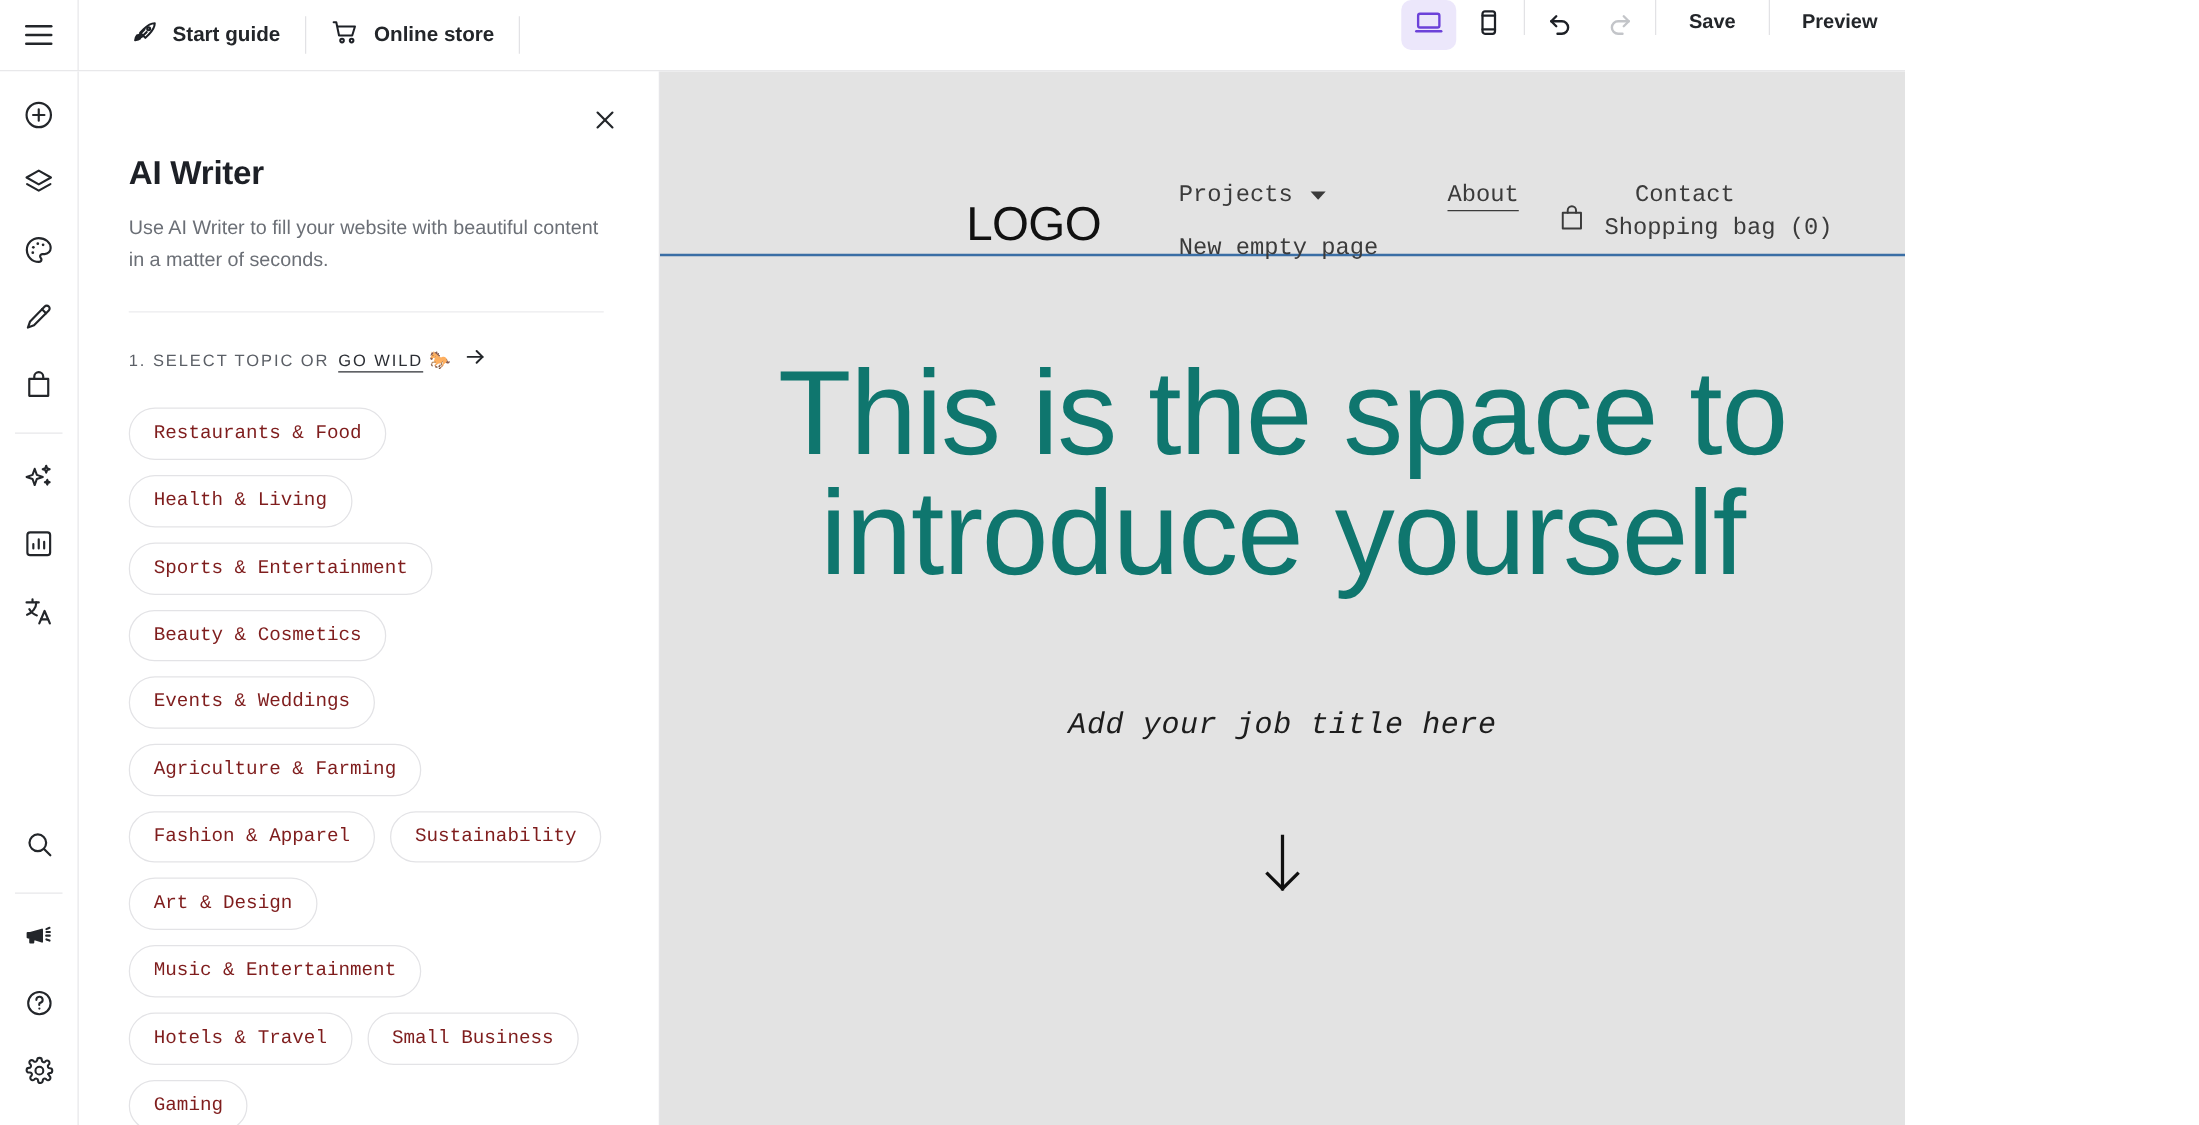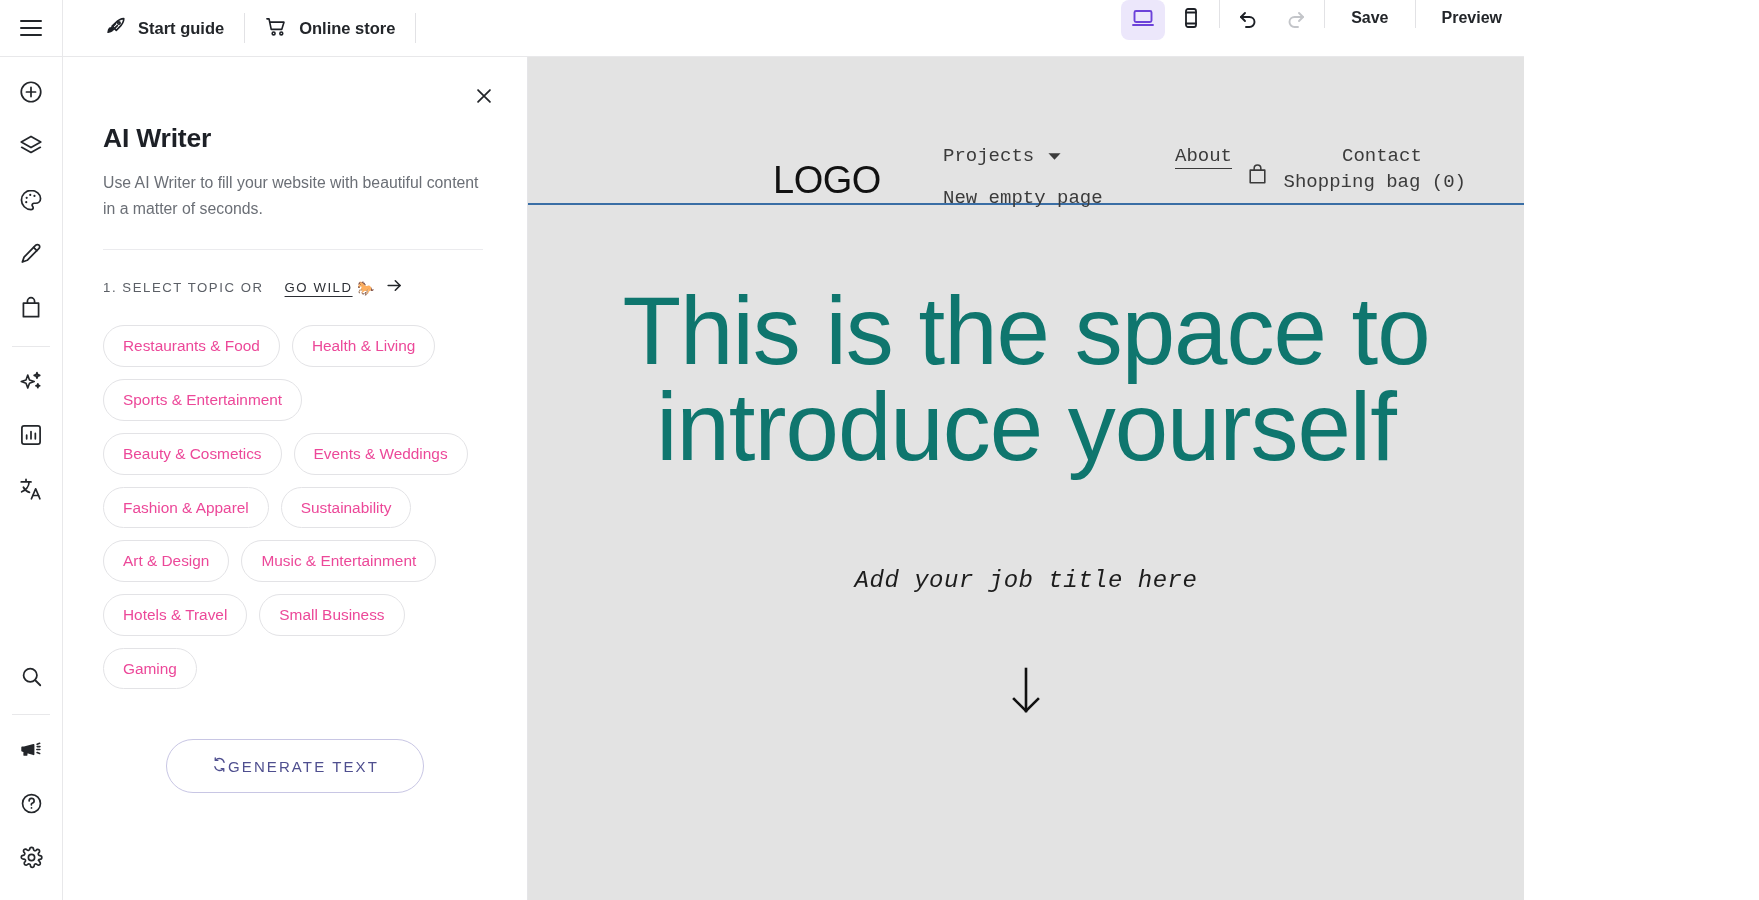--- a/index.html
+++ b/index.html
@@ -74,48 +74,48 @@
     margin-top: 16px; font-size: 15.8px; line-height: 1.63; color: #6b6f76; max-width: 380px;
     padding-bottom: 28px; border-bottom: 1px solid #ebebee;
   }
   .panel-body { padding: 0 40px; overflow: hidden; }
   .step-row { display: flex; align-items: center; gap: 0; margin-top: 26px; }
   .step-label {
     font-size: 13.2px; letter-spacing: 1.55px; color: #5b5f66; text-transform: uppercase; white-space: nowrap;
   }
   .go-wild {
     font-size: 13.2px; letter-spacing: 1.55px; color: #2c2f35; text-decoration: underline;
-    text-underline-offset: 4px; cursor: pointer; margin-left: 21px; white-space: nowrap;
+    text-underline-offset: 4px; cursor: pointer; margin-left: 7px; white-space: nowrap;
   }
   .go-wild-emoji { margin-left: 5px; font-size: 14px; }
   .go-arrow { margin-left: 10px; display: flex; align-items: center; cursor: pointer; color: #23262a; }
   .chips { display: flex; flex-wrap: wrap; gap: 12px 12px; margin-top: 26px; max-width: 390px; }
   .chip {
     border: 1px solid #e3e3e6; border-radius: 999px; padding: 11px 19px;
-    font-size: 15.4px; color: #ec4899; background: #fff; cursor: pointer; white-space: nowrap; line-height: 1.15;
+    font-size: 15.4px; color: #7f1d1d; background: #fff; cursor: pointer; white-space: nowrap; line-height: 1.15; font-family: Liberation Mono, monospace;
   }
   .gen-wrap { display: flex; justify-content: center; margin-top: 50px; }
   .gen-btn {
     display: inline-flex; align-items: center; border: 1px solid #c8c6e4;
     border-radius: 999px; padding: 16px 44px; background: #fff; cursor: pointer;
     color: #4f4f8f; font-size: 15px; letter-spacing: 2.1px; font-weight: 500;
   }
 
   
   .canvas { flex: 1; background: #e3e3e3; position: relative; overflow: hidden; }
   .site-nav {
     height: 148px; display: flex; align-items: flex-start; padding: 56px 60px 0 0;
     position: relative; border-bottom: 2px solid #3a6ea5;
   }
   .site-logo {
     font-family: "Liberation Sans", sans-serif; font-size: 38px; font-weight: 400;
     color: #111; letter-spacing: -0.5px; position: absolute; left: 245px; top: 102px;
   }
   .nav-links {
-    position: absolute; left: 415px; top: 88px; display: flex; align-items: flex-start; gap: 17px;
+    position: absolute; left: 415px; top: 88px; display: flex; align-items: flex-start; gap: 0;
     font-family: "Liberation Mono", monospace;
   }
   .nav-col-projects { display: flex; flex-direction: column; gap: 20px; width: 215px; }
   .nav-link {
     font-size: 19px; color: #3b3b3b; cursor: pointer; white-space: nowrap;
     font-family: "Liberation Mono", monospace;
   }
   .nav-link.caret { display: flex; align-items: center; gap: 14px; }
   .nav-link.underlined { text-decoration: underline; text-underline-offset: 7px; text-decoration-thickness: 1px; }
   .nav-item-about { width: 150px; }
@@ -362,20 +362,21 @@
             </span>
           </span>
         </div>
 
         <div class="chips">
           <div class="chip">Restaurants &amp; Food</div>
           <div class="chip">Health &amp; Living</div>
           <div class="chip">Sports &amp; Entertainment</div>
           <div class="chip">Beauty &amp; Cosmetics</div>
           <div class="chip">Events &amp; Weddings</div>
+          <div class="chip">Agriculture &amp; Farming</div>
           <div class="chip">Fashion &amp; Apparel</div>
           <div class="chip">Sustainability</div>
           <div class="chip">Art &amp; Design</div>
           <div class="chip">Music &amp; Entertainment</div>
           <div class="chip">Hotels &amp; Travel</div>
           <div class="chip">Small Business</div>
           <div class="chip">Gaming</div>
         </div>
 
         <div class="gen-wrap">

